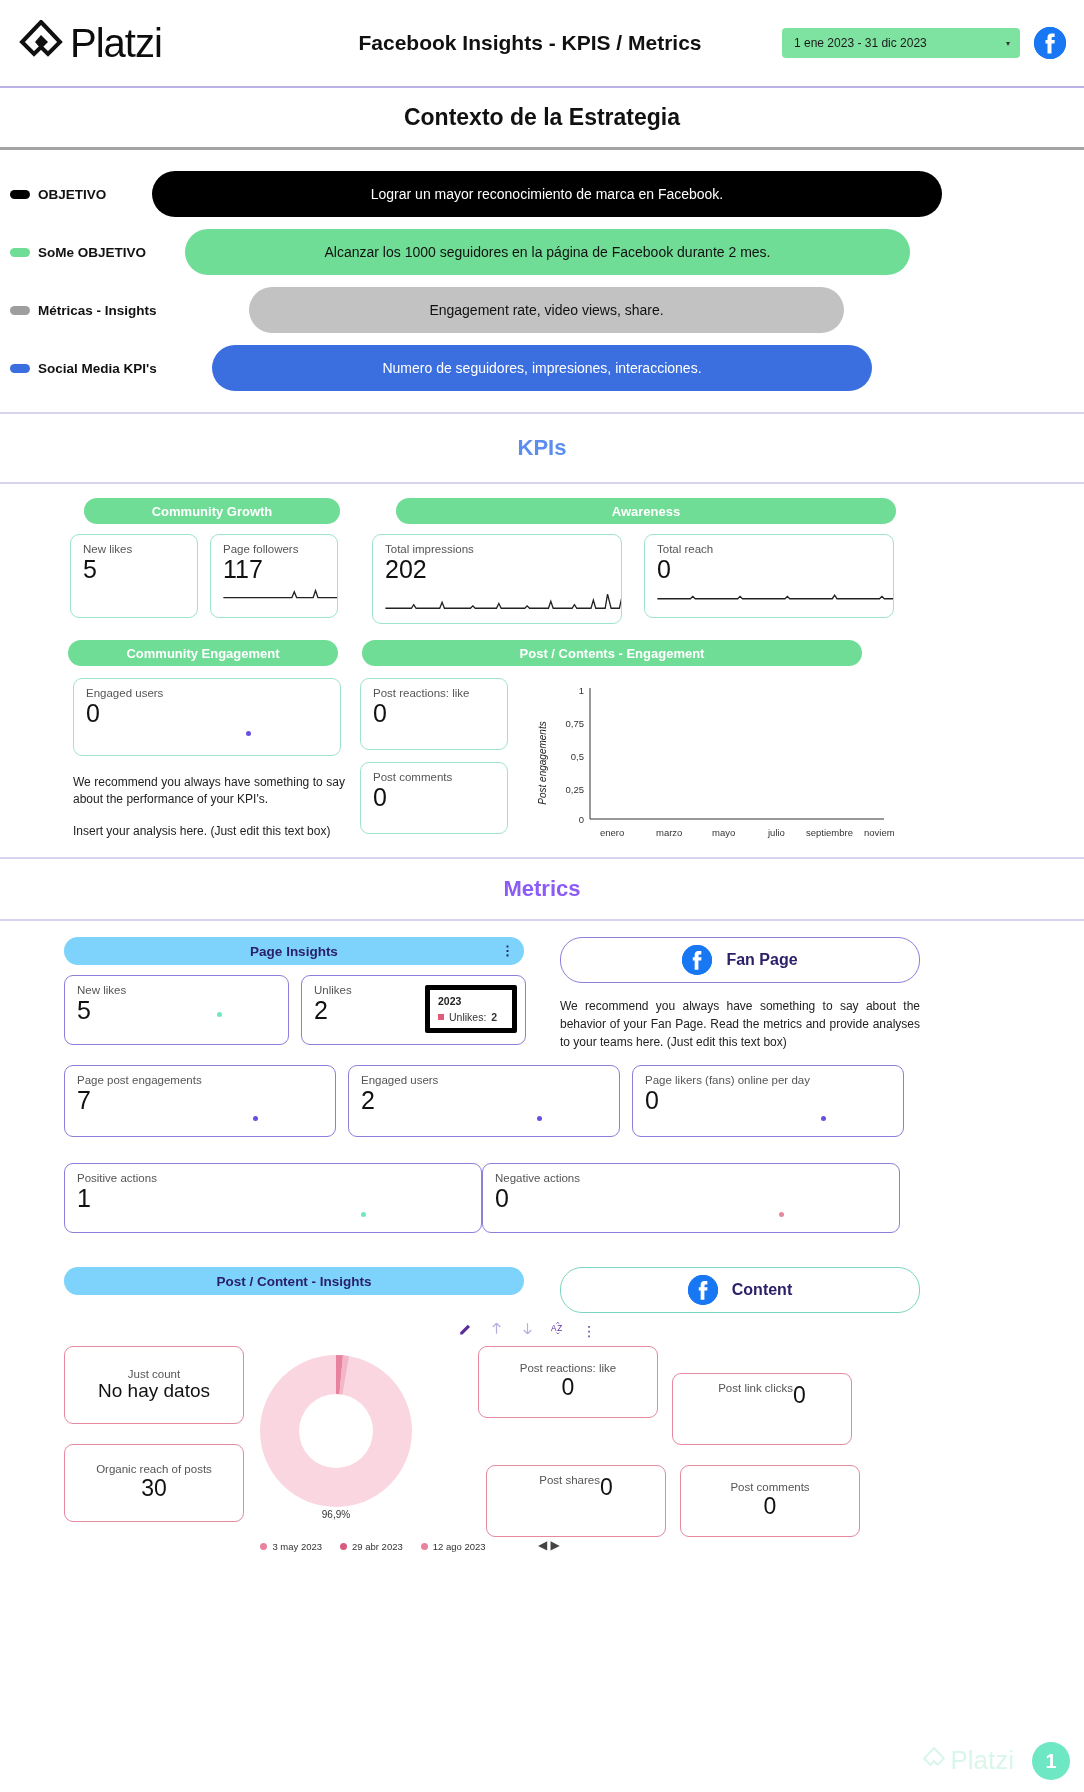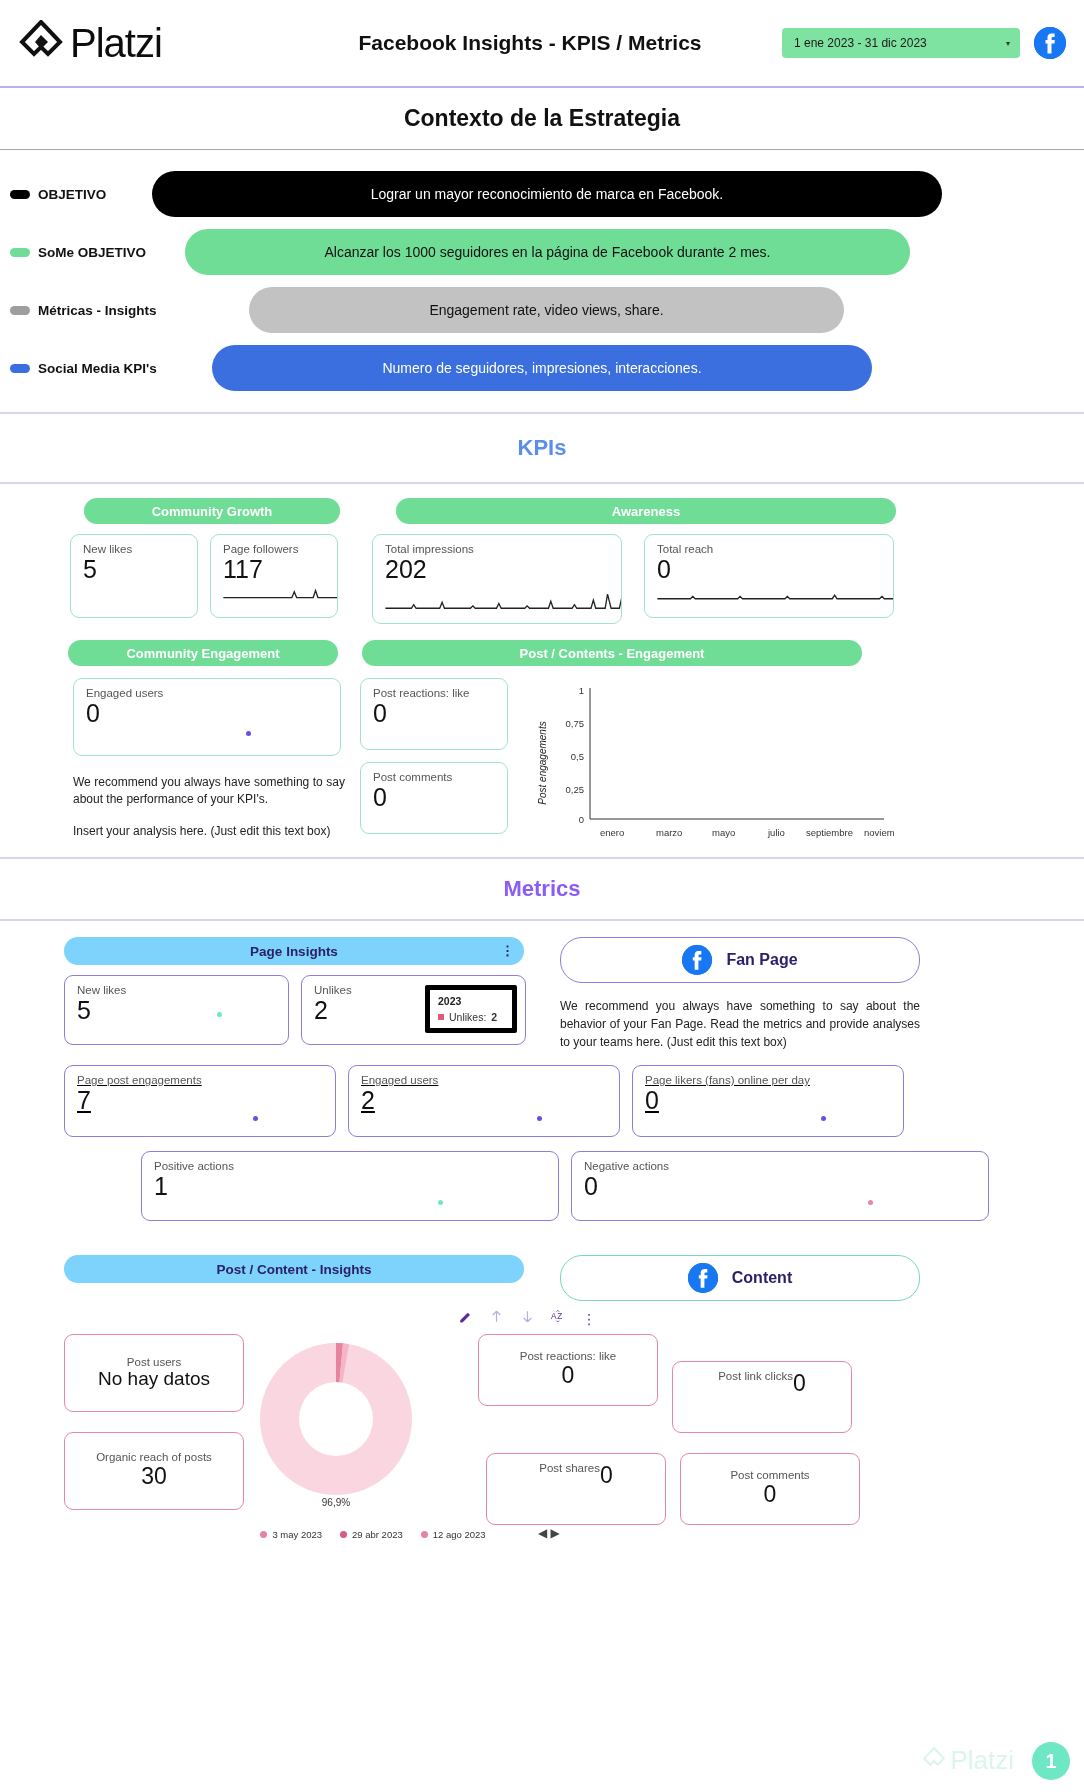--- a/index.html
+++ b/index.html
@@ -23,21 +23,21 @@
   .logo-text { font-size: 40px; font-weight: 500; letter-spacing:-1px; color:#0d0d0d; font-family:"Liberation Sans",sans-serif; }
   .header-title { font-size: 21px; font-weight: bold; color:#111; flex:1; text-align:center; margin-left:-40px;}
   .date-pill {
     width: 238px; height: 30px; background:#7ee2a0; border-radius:4px;
     display:flex; align-items:center; padding:0 12px; position:relative;
     font-size: 12px; color:#1a1a1a; justify-content:flex-start;
   }
   .date-pill .caret { position:absolute; right:10px; font-size:8px; color:#333; }
   .fb-circle { width:32px; height:32px; border-radius:50%; background:#1877f2; display:flex; align-items:center; justify-content:center; margin-left:14px; }
   .fb-circle svg { width:32px; height:32px; }
-  .strategy-head { height: 62px; display:flex; align-items:center; justify-content:center; border-bottom:1px solid #a3a3a3;}
+  .strategy-head { height: 62px; display:flex; align-items:center; justify-content:center; border-bottom:3px solid #a3a3a3;}
   .strategy-head .t { font-size:23px; font-weight:bold; color:#111;}
 
   
   .strategy { padding: 16px 0 14px 0; position:relative; border-bottom:2px solid #d8d4ef;}
   .srow { display:flex; align-items:center; height:56px; margin-bottom:2px; }
   .slabel { width:152px; display:flex; align-items:center; gap:8px; padding-left:10px; }
   .sdot { width:20px; height:9px; border-radius:5px; flex:none; }
   .slabel span { font-size:13.5px; font-weight:bold; color:#111; white-space:nowrap;}
   .sbar {
     height: 46px; border-radius:26px; display:flex; align-items:center; justify-content:center;
@@ -311,39 +311,39 @@
                 <circle cx="16" cy="16" r="16" fill="#1877f2"></circle>
                 <path d="M20.5 16.5h-3v10h-4v-10h-2v-3.5h2v-2.3c0-2 1-4.2 4.3-4.2h2.8v3.6h-2c-.4 0-1 .2-1 1.1v1.8h3.2z" fill="#fff"></path>
               </svg>
           </span>
           <span class="t">Fan Page</span>
         </div>
         <div class="fan-text" style="margin-top:14px;">We recommend you always have something to say about the behavior of your Fan Page. Read the metrics and provide analyses to your teams here. (Just edit this text box)</div>
       </div>
     </div>
 
-    <div style="display:flex; gap:12px; margin-top:14px; padding-left:46px;text-decoration:underline;">
+    <div style="display:flex; gap:12px; margin-top:14px; padding-left:46px;">
       <div class="mcard" style="width:272px;height:72px;">
         <div class="lbl">Page post engagements</div>
         <div class="val">7</div>
         <span class="dot-mark" style="background:#6b4fe0; left:188px; top:50px;"></span>
       </div>
       <div class="mcard" style="width:272px;height:72px;">
         <div class="lbl">Engaged users</div>
         <div class="val">2</div>
         <span class="dot-mark" style="background:#6b4fe0; left:188px; top:50px;"></span>
       </div>
       <div class="mcard" style="width:272px;height:72px;">
         <div class="lbl">Page likers (fans) online per day</div>
         <div class="val">0</div>
         <span class="dot-mark" style="background:#6b4fe0; left:188px; top:50px;"></span>
       </div>
     </div>
 
-    <div style="display:flex; gap:12px; margin-top:14px; padding-left:46px;justify-content:center;">
+    <div style="display:flex; margin-top:26px; padding-left:46px;">
       <div class="mcard" style="width:418px;height:70px;">
         <div class="lbl">Positive actions</div>
         <div class="val">1</div>
         <span class="dot-mark" style="background:#6ee7c4; left:296px; top:48px;"></span>
       </div>
       <div class="mcard" style="width:418px;height:70px;">
         <div class="lbl">Negative actions</div>
         <div class="val">0</div>
         <span class="dot-mark" style="background:#e4899f; left:296px; top:48px;"></span>
       </div>
@@ -391,21 +391,21 @@
             <path d="M8 3l2-2 2 2M8 16l2 2 2-2" stroke="#5b2b9e" stroke-width="1.2" fill="none"></path>
           </svg>
       </span>
       <span style="color:#5b2b9e;font-size:14px;">⋮</span>
     </div>
 
     <div style="display:flex; margin-top:6px;">
 
       <div style="width:200px; padding-left:46px;">
         <div class="pcard center" style="width:180px;height:78px;display:flex;flex-direction:column;justify-content:center;">
-          <div class="lbl">Post users</div>
+          <div class="lbl">Just count</div>
           <div class="val sm">No hay datos</div>
         </div>
         <div class="pcard center" style="width:180px;height:78px;margin-top:20px;display:flex;flex-direction:column;justify-content:center;">
           <div class="lbl">Organic reach of posts</div>
           <div class="val">30</div>
         </div>
       </div>
 
       <div style="width:270px; position:relative;">
         <svg width="200" height="180" viewBox="0 0 200 180" style="margin-left:18px;">

